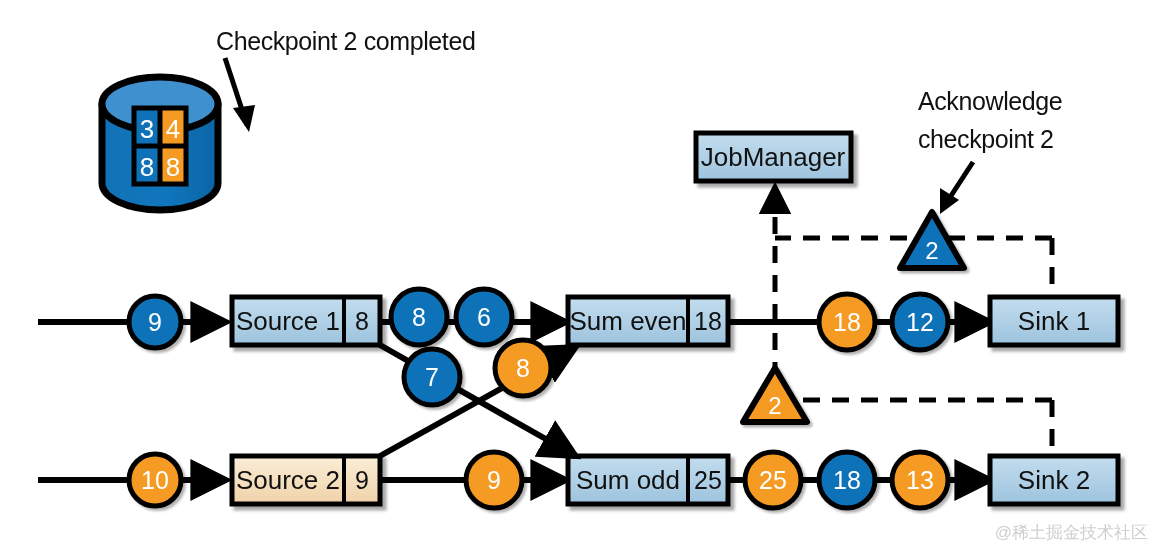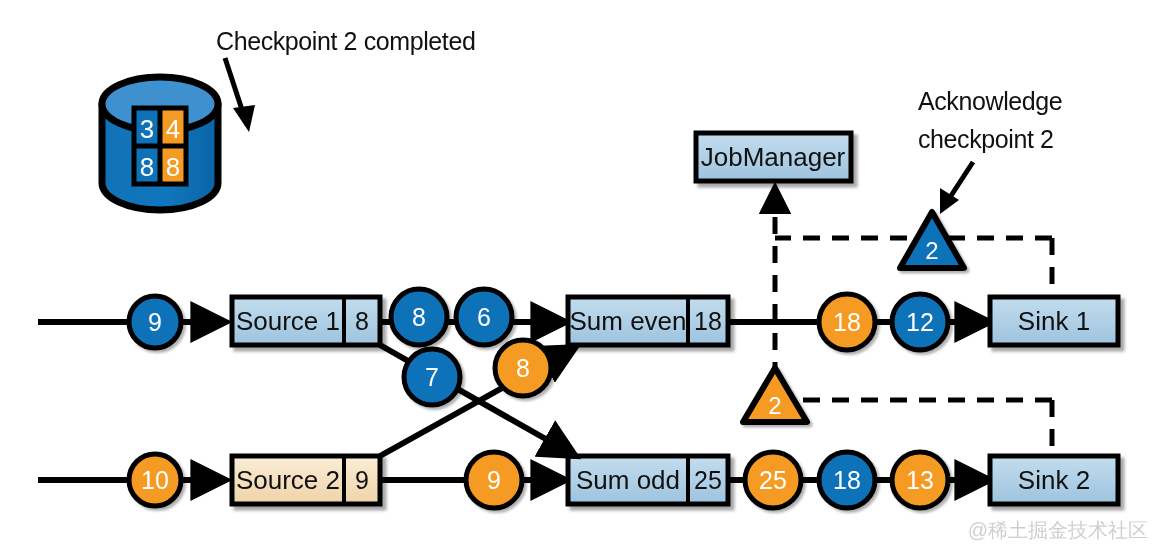--- a/index.html
+++ b/index.html
@@ -8,21 +8,21 @@
   #stage{position:relative;width:1162px;height:552px;background:#fff;}
   svg#diagram{position:absolute;left:0;top:0;width:1162px;height:552px;}
   .anno-text{font-family:"Liberation Sans",sans-serif;font-size:25px;fill:#111;
              letter-spacing:-0.4px;}
   .box-label{font-family:"Liberation Sans",sans-serif;font-size:26px;fill:#111;}
   .box-val{font-family:"Liberation Sans",sans-serif;font-size:25px;fill:#111;}
   .circ-num{font-family:"Liberation Sans",sans-serif;font-size:25px;fill:#fff;
             font-weight:400;}
   .cell-num{font-family:"Liberation Sans",sans-serif;font-size:26px;fill:#fff;}
   .tri-num{font-family:"Liberation Sans",sans-serif;font-size:24px;fill:#fff;}
-  .watermark{position:absolute;right:14px;bottom:8px;color:#cfcfcf;font-size:20px;
+  .watermark{position:absolute;right:14px;bottom:8px;color:#cfcfcf;font-size:17px;
              font-family:"Liberation Sans",sans-serif;user-select:none;}
 </style>
 </head>
 <body>
 
 <div id="stage">
 
 <svg id="diagram" viewBox="0 0 1162 552">
   <defs>
     <linearGradient id="gradBoxBlue" x1="0" y1="0" x2="0" y2="1">

